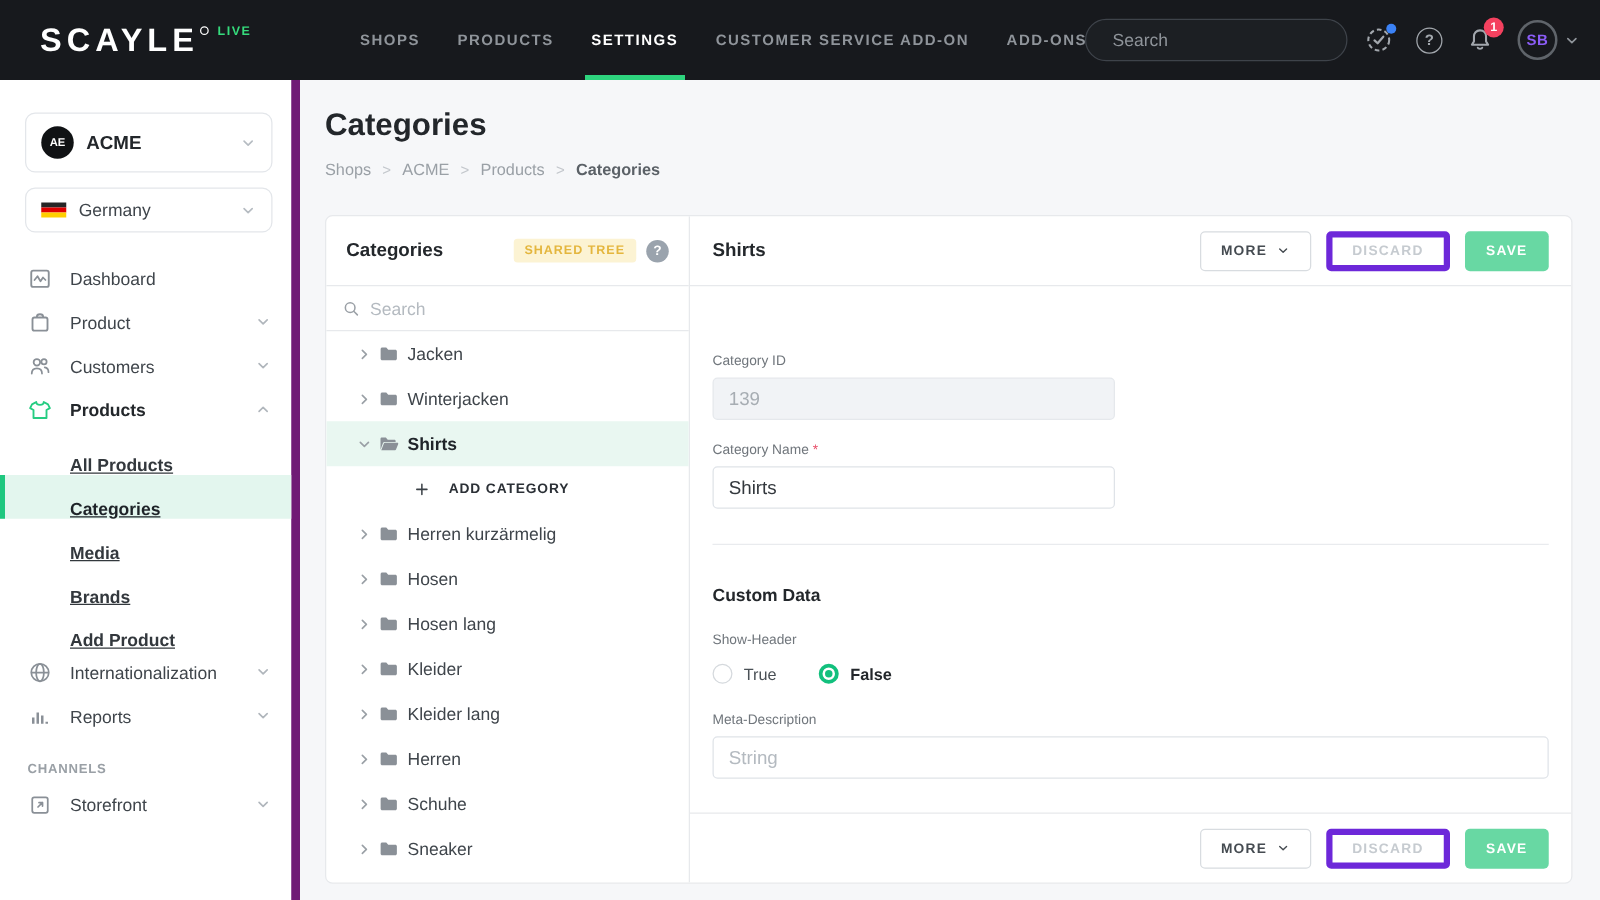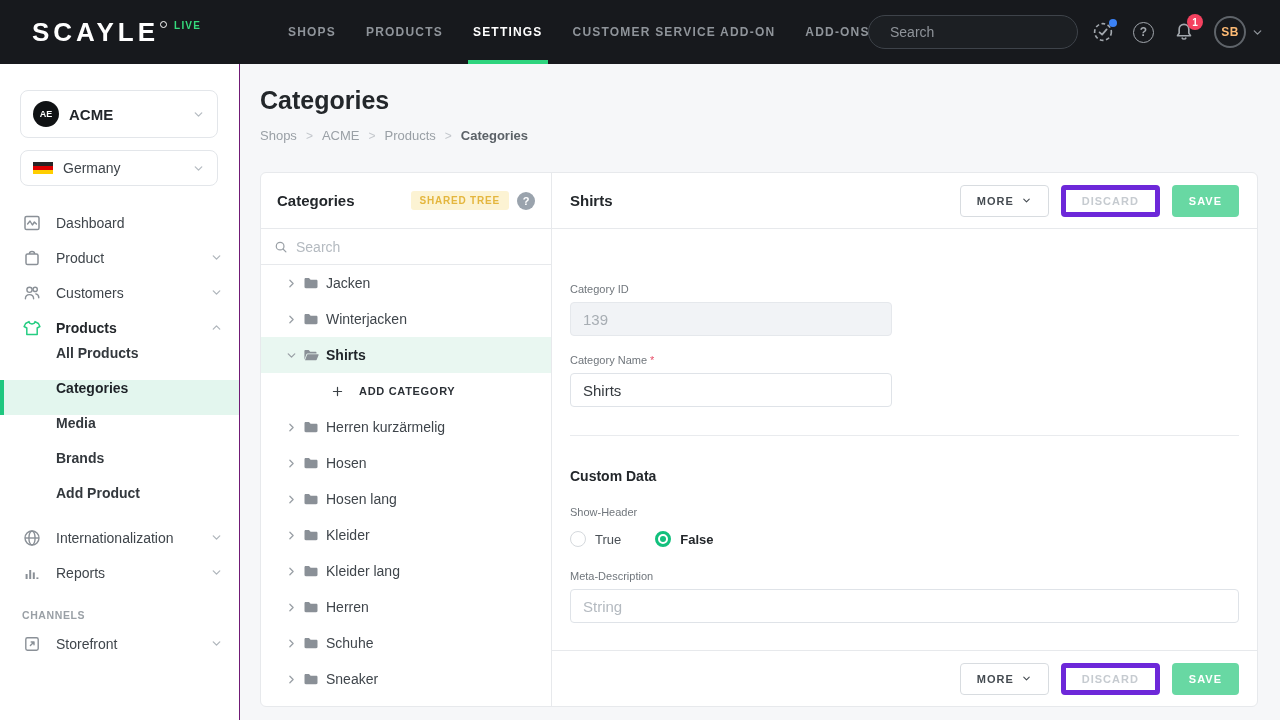--- a/index.html
+++ b/index.html
@@ -20,41 +20,41 @@
   .active-bar { position:absolute; left:-5px; right:-5px; bottom:0; height:4px; background:#2ed47e; }
   .topsearch { position:absolute; left:868px; top:15px; width:210px; height:34px; border:1px solid #3e434a; border-radius:17px; background:#1c1f23; display:flex; align-items:center; padding:0 13px; gap:8px; }
   .topsearch input { flex:1; background:transparent; border:none; color:#d2d6da; font-size:14px; }
   .topsearch input::placeholder { color:#8f949a; }
   .topbar-icons { position:absolute; right:16px; top:0; height:64px; display:flex; align-items:center; gap:19px; }
   .ti { position:relative; color:#a2a7ad; cursor:pointer; display:flex; }
   .blue-dot { position:absolute; top:-2px; right:-3px; width:8px; height:8px; border-radius:50%; background:#3b82f6; }
   .red-badge { position:absolute; top:-7px; right:-8px; min-width:16px; height:16px; border-radius:8px; background:#f4415f; color:#fff; font-size:10px; font-weight:700; display:flex; align-items:center; justify-content:center; padding:0 4px; }
   .help-circle-top { width:21px; height:21px; border:1.5px solid #a2a7ad; border-radius:50%; color:#a2a7ad; font-size:12px; font-weight:700; display:flex; align-items:center; justify-content:center; }
   .avatar-wrap { display:flex; align-items:center; gap:5px; cursor:pointer; }
-  .avatar { width:32px; height:32px; border-radius:50%; border:2px solid #5f646a; color:#fdba74; font-size:12px; font-weight:700; letter-spacing:0.5px; display:flex; align-items:center; justify-content:center; }
+  .avatar { width:32px; height:32px; border-radius:50%; border:2px solid #5f646a; color:#8b5cf6; font-size:12px; font-weight:700; letter-spacing:0.5px; display:flex; align-items:center; justify-content:center; }
 
   
-  .sidebar { position:absolute; left:0; top:64px; width:240px; height:656px; background:#fff; border-right:1px solid #701a75; z-index:5; }
+  .sidebar { position:absolute; left:0; top:64px; width:240px; height:656px; background:#fff; border-right:7px solid #701a75; z-index:5; }
   .selector { position:absolute; left:20px; width:198px; border:1px solid #e3e6ea; border-radius:8px; display:flex; align-items:center; padding:0 12px; gap:10px; cursor:pointer; background:#fff; }
   .shop-selector { top:26px; height:48px; }
   .country-selector { top:86px; height:36px; }
   .shop-badge { width:26px; height:26px; border-radius:50%; background:#101214; color:#fff; font-size:9px; font-weight:700; display:flex; align-items:center; justify-content:center; flex-shrink:0; }
   .shop-name { font-size:15px; font-weight:700; color:#23272b; flex:1; }
   .flag { width:20px; height:13px; display:flex; flex-direction:column; flex-shrink:0; }
   .flag div { flex:1; }
   .country-name { font-size:14px; color:#3f454b; flex:1; }
   .sel-chev { color:#b6bcc2; }
   .nav { position:absolute; left:0; top:141px; right:0; }
   .nav-item { height:35px; display:flex; align-items:center; padding:0 16px 0 22px; gap:14px; font-size:14px; color:#3f454b; cursor:pointer; }
   .nav-icon { width:20px; color:#8a9097; display:flex; flex-shrink:0; }
   .nav-icon.green { color:#26cd82; }
   .nav-label { flex:1; }
   .nav-item.current-section { font-weight:700; color:#23272b; }
   .nav-chevron { color:#b0b6bc; display:flex; }
-  .sub-item { height:35px; display:flex; align-items:flex-start; padding-left:56px; font-size:14px; font-weight:600; color:#33383d; cursor:pointer; }
+  .sub-item { height:35px; display:flex; align-items:flex-end; padding-left:56px; font-size:14px; font-weight:600; color:#33383d; cursor:pointer;text-decoration:underline; }
   .sub-item.active { background:#e3f6ee; border-left:4px solid #1fc77f; padding-left:52px; font-weight:700; color:#1e2328; }
   .channels-label { margin:19px 0 5px 22px; font-size:10.5px; font-weight:700; letter-spacing:0.6px; color:#9aa0a6; }
 
   
   .page-title { position:absolute; left:260px; top:86px; font-size:25px; font-weight:800; color:#23272b; }
   .breadcrumb { position:absolute; left:260px; top:128px; display:flex; align-items:center; gap:9px; font-size:13px; color:#9aa0a6; }
   .crumb { cursor:pointer; }
   .crumb-sep { color:#c3c7cc; font-size:12px; }
   .crumb.current { color:#5b6167; font-weight:700; cursor:default; }
 

